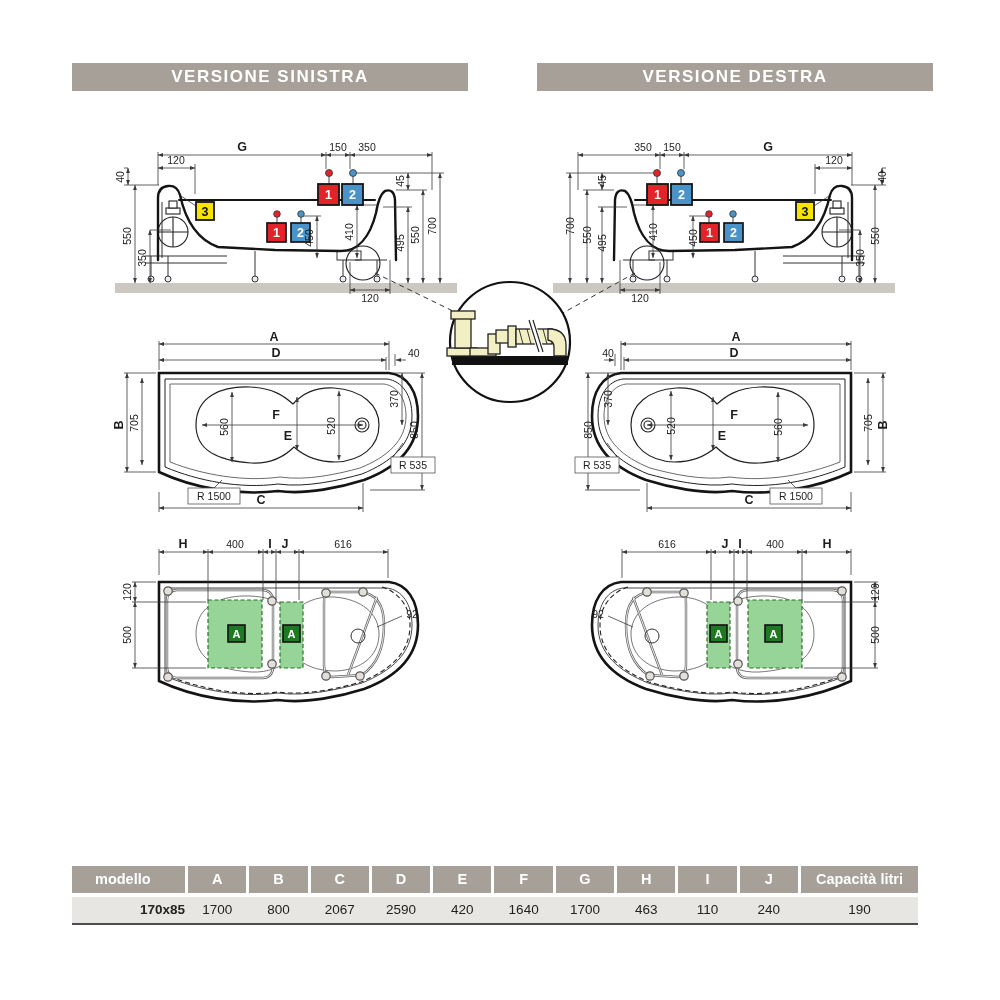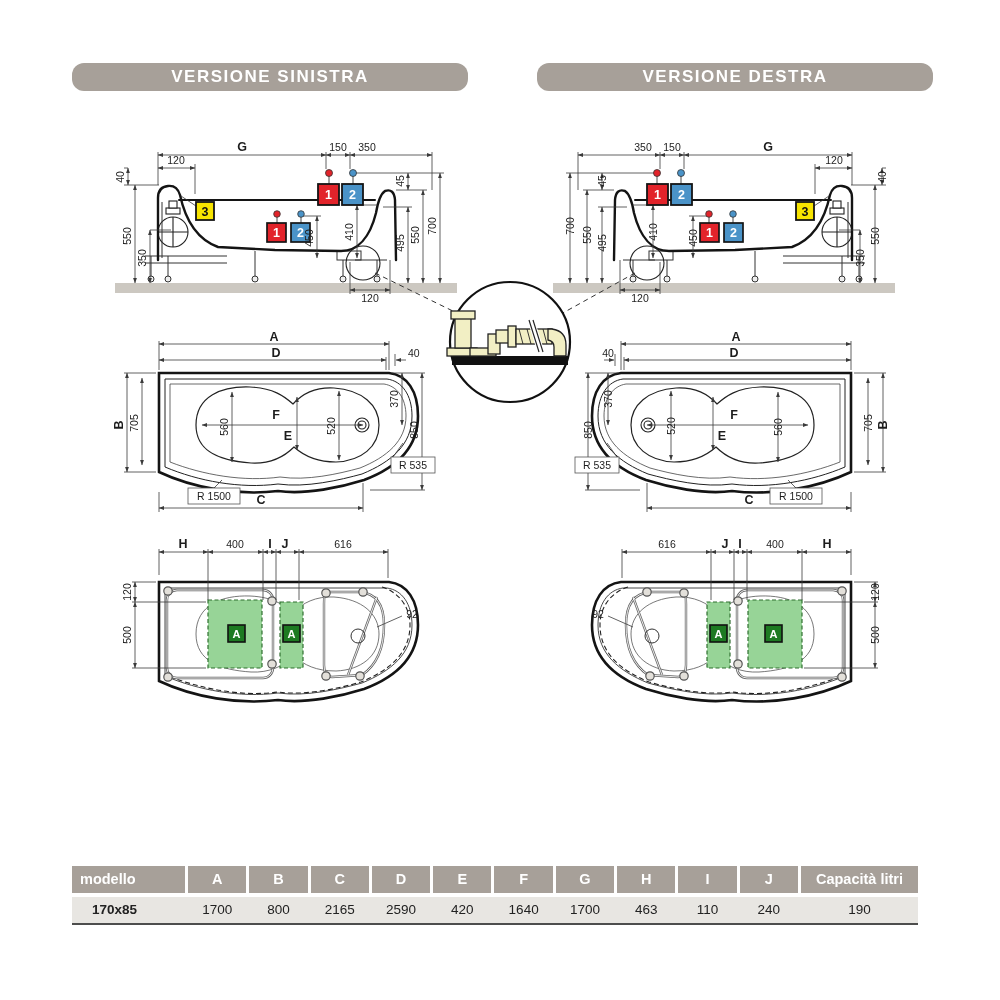--- a/index.html
+++ b/index.html
@@ -1,39 +1,39 @@
 <!DOCTYPE html>
 <html><head>
 <meta charset="utf-8">
 <style>
   html,body{margin:0;padding:0;background:#fff;}
   #page{position:relative;width:1000px;height:1000px;background:#fff;overflow:hidden;
         font-family:"Liberation Sans",sans-serif;}
   .banner{position:absolute;top:63px;height:28px;width:396px;background:#a7a099;
           color:#fff;font-weight:bold;font-size:17px;letter-spacing:1.5px;
-          text-align:center;line-height:28px;border-radius:12px;}
+          text-align:center;line-height:28px;}
   #banner-left{left:72px;}
   #banner-right{left:537px;}
   svg{position:absolute;overflow:visible;}
   svg text{font-family:"Liberation Sans",sans-serif;fill:#1d1d1d;}
   .dt{font-size:10.5px;}
   .dl{font-size:12.5px;font-weight:bold;}
   .bt{font-size:12.5px;font-weight:bold;fill:#fff;text-anchor:middle;}
   .b3t{font-size:12.5px;font-weight:bold;fill:#111;text-anchor:middle;}
   .mid{text-anchor:middle;}
   
   #spec-table{position:absolute;left:72px;top:866px;width:846px;}
   .t-grid{display:grid;grid-template-columns:113px repeat(10,1fr) 117px;gap:3px;}
   .t-head .cell{background:#a7a099;color:#fff;font-weight:bold;font-size:14.5px;
                 height:27px;line-height:27px;text-align:center;}
-  .t-head .cell.first{text-align:left;padding-left:8px;}
+  .t-head .cell.first{text-align:left;padding-left:23px;}
   .t-body{background:#e8e6e2;margin-top:4px;}
   .t-body .cell{background:transparent;color:#222;font-size:13.5px;height:26px;
                 line-height:26px;text-align:center;}
-  .t-body .cell.first{text-align:left;padding-left:20px;font-weight:bold;}
+  .t-body .cell.first{text-align:left;padding-left:20px;font-weight:bold;margin-left:48px;}
   .t-bottom{height:0;border-bottom:2px solid #4d4d4d;margin-top:0;}
 </style>
 </head>
 <body>
 
 <div id="page">
 
   <div class="banner" id="banner-left">VERSIONE SINISTRA</div>
   <div class="banner" id="banner-right">VERSIONE DESTRA</div>
 
@@ -358,21 +358,21 @@
       <div class="cell">G</div>
       <div class="cell">H</div>
       <div class="cell">I</div>
       <div class="cell">J</div>
       <div class="cell">Capacità litri</div>
     </div>
     <div class="t-grid t-body">
       <div class="cell first">170x85</div>
       <div class="cell">1700</div>
       <div class="cell">800</div>
-      <div class="cell">2165</div>
+      <div class="cell">2067</div>
       <div class="cell">2590</div>
       <div class="cell">420</div>
       <div class="cell">1640</div>
       <div class="cell">1700</div>
       <div class="cell">463</div>
       <div class="cell">110</div>
       <div class="cell">240</div>
       <div class="cell">190</div>
     </div>
     <div class="t-bottom"></div>

